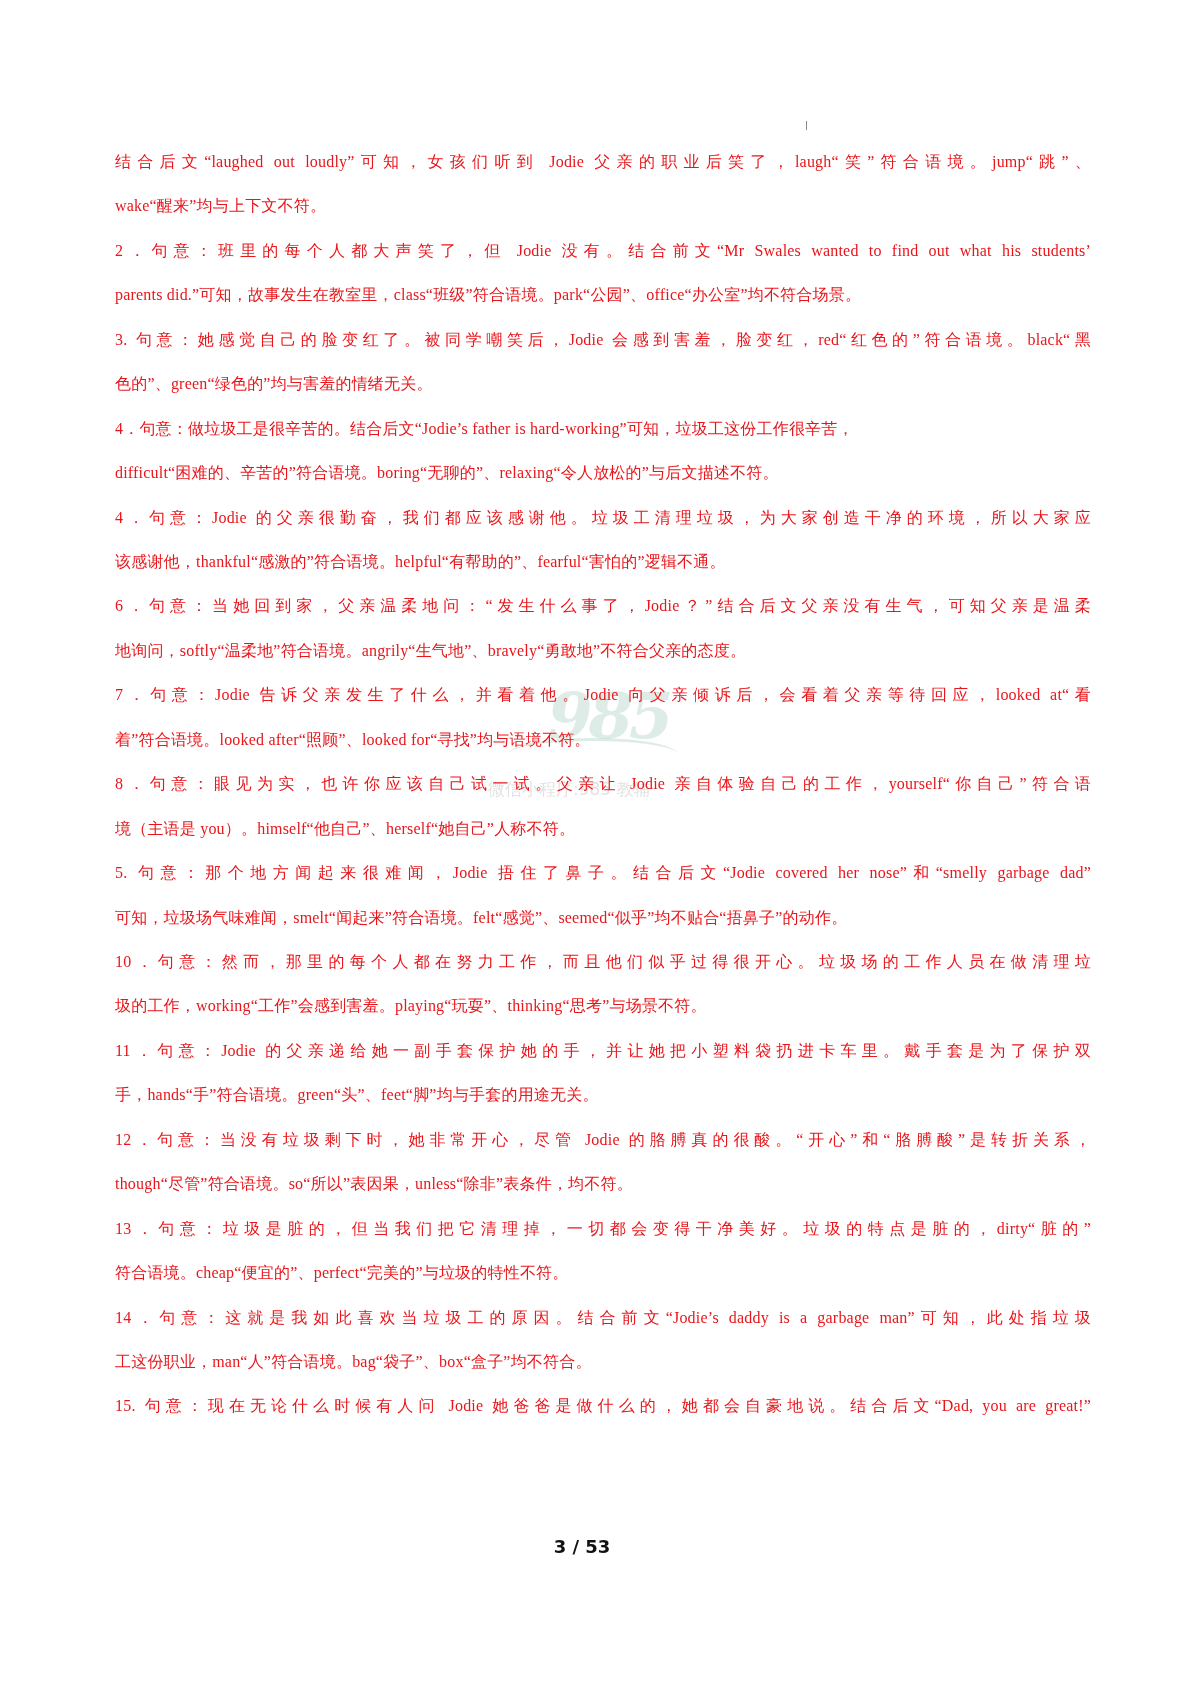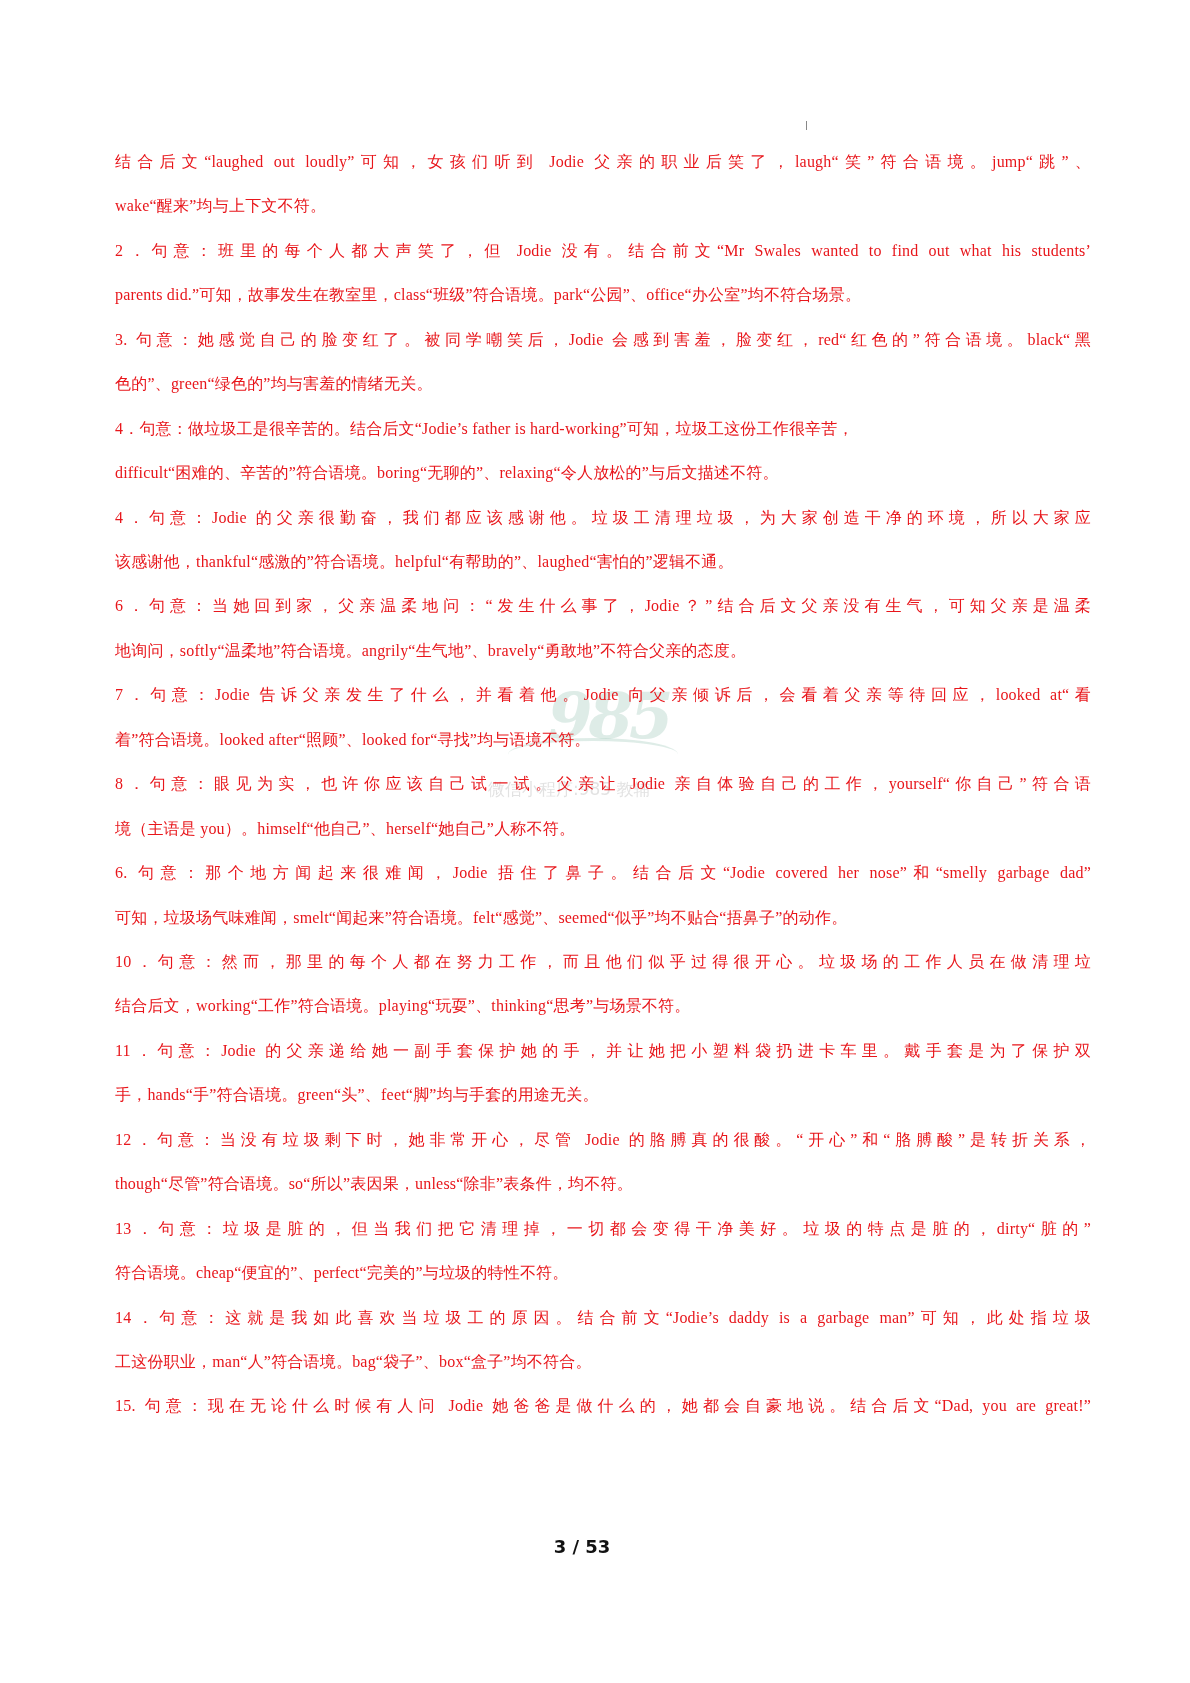--- a/index.html
+++ b/index.html
@@ -53,31 +53,31 @@
   <div class="content">
     <div class="line justify" style="top:0px">结合后文“laughed out loudly”可知，女孩们听到 Jodie 父亲的职业后笑了，laugh“笑”符合语境。jump“跳”、</div>
     <div class="line" style="top:44px">wake“醒来”均与上下文不符。</div>
     <div class="line justify" style="top:89px">2．句意：班里的每个人都大声笑了，但 Jodie 没有。结合前文“Mr Swales wanted to find out what his students’</div>
     <div class="line" style="top:133px">parents did.”可知，故事发生在教室里，class“班级”符合语境。park“公园”、office“办公室”均不符合场景。</div>
     <div class="line justify" style="top:178px">3. 句意：她感觉自己的脸变红了。被同学嘲笑后，Jodie 会感到害羞，脸变红，red“红色的”符合语境。black“黑</div>
     <div class="line" style="top:222px">色的”、green“绿色的”均与害羞的情绪无关。</div>
     <div class="line" style="top:267px">4．句意：做垃圾工是很辛苦的。结合后文“Jodie’s father is hard-working”可知，垃圾工这份工作很辛苦，</div>
     <div class="line" style="top:311px">difficult“困难的、辛苦的”符合语境。boring“无聊的”、relaxing“令人放松的”与后文描述不符。</div>
     <div class="line justify" style="top:356px">4．句意：Jodie 的父亲很勤奋，我们都应该感谢他。垃圾工清理垃圾，为大家创造干净的环境，所以大家应</div>
-    <div class="line" style="top:400px">该感谢他，thankful“感激的”符合语境。helpful“有帮助的”、laughed“害怕的”逻辑不通。</div>
+    <div class="line" style="top:400px">该感谢他，thankful“感激的”符合语境。helpful“有帮助的”、fearful“害怕的”逻辑不通。</div>
     <div class="line justify" style="top:444px">6．句意：当她回到家，父亲温柔地问：“发生什么事了，Jodie？”结合后文父亲没有生气，可知父亲是温柔</div>
     <div class="line" style="top:489px">地询问，softly“温柔地”符合语境。angrily“生气地”、bravely“勇敢地”不符合父亲的态度。</div>
     <div class="line justify" style="top:533px">7．句意：Jodie 告诉父亲发生了什么，并看着他。Jodie 向父亲倾诉后，会看着父亲等待回应，looked at“看</div>
     <div class="line" style="top:578px">着”符合语境。looked after“照顾”、looked for“寻找”均与语境不符。</div>
     <div class="line justify" style="top:622px">8．句意：眼见为实，也许你应该自己试一试。父亲让 Jodie 亲自体验自己的工作，yourself“你自己”符合语</div>
     <div class="line" style="top:667px">境（主语是 you）。himself“他自己”、herself“她自己”人称不符。</div>
-    <div class="line justify" style="top:711px">6. 句意：那个地方闻起来很难闻，Jodie 捂住了鼻子。结合后文“Jodie covered her nose”和“smelly garbage dad”</div>
+    <div class="line justify" style="top:711px">5. 句意：那个地方闻起来很难闻，Jodie 捂住了鼻子。结合后文“Jodie covered her nose”和“smelly garbage dad”</div>
     <div class="line" style="top:756px">可知，垃圾场气味难闻，smelt“闻起来”符合语境。felt“感觉”、seemed“似乎”均不贴合“捂鼻子”的动作。</div>
     <div class="line justify" style="top:800px">10．句意：然而，那里的每个人都在努力工作，而且他们似乎过得很开心。垃圾场的工作人员在做清理垃</div>
-    <div class="line" style="top:844px">结合后文，working“工作”符合语境。playing“玩耍”、thinking“思考”与场景不符。</div>
+    <div class="line" style="top:844px">圾的工作，working“工作”会感到害羞。playing“玩耍”、thinking“思考”与场景不符。</div>
     <div class="line justify" style="top:889px">11．句意：Jodie 的父亲递给她一副手套保护她的手，并让她把小塑料袋扔进卡车里。戴手套是为了保护双</div>
     <div class="line" style="top:933px">手，hands“手”符合语境。green“头”、feet“脚”均与手套的用途无关。</div>
     <div class="line justify" style="top:978px">12．句意：当没有垃圾剩下时，她非常开心，尽管 Jodie 的胳膊真的很酸。“开心”和“胳膊酸”是转折关系，</div>
     <div class="line" style="top:1022px">though“尽管”符合语境。so“所以”表因果，unless“除非”表条件，均不符。</div>
     <div class="line justify" style="top:1067px">13．句意：垃圾是脏的，但当我们把它清理掉，一切都会变得干净美好。垃圾的特点是脏的，dirty“脏的”</div>
     <div class="line" style="top:1111px">符合语境。cheap“便宜的”、perfect“完美的”与垃圾的特性不符。</div>
     <div class="line justify" style="top:1156px">14．句意：这就是我如此喜欢当垃圾工的原因。结合前文“Jodie’s daddy is a garbage man”可知，此处指垃圾</div>
     <div class="line" style="top:1200px">工这份职业，man“人”符合语境。bag“袋子”、box“盒子”均不符合。</div>
     <div class="line justify" style="top:1244px">15. 句意：现在无论什么时候有人问 Jodie 她爸爸是做什么的，她都会自豪地说。结合后文“Dad, you are great!”</div>
   </div>

